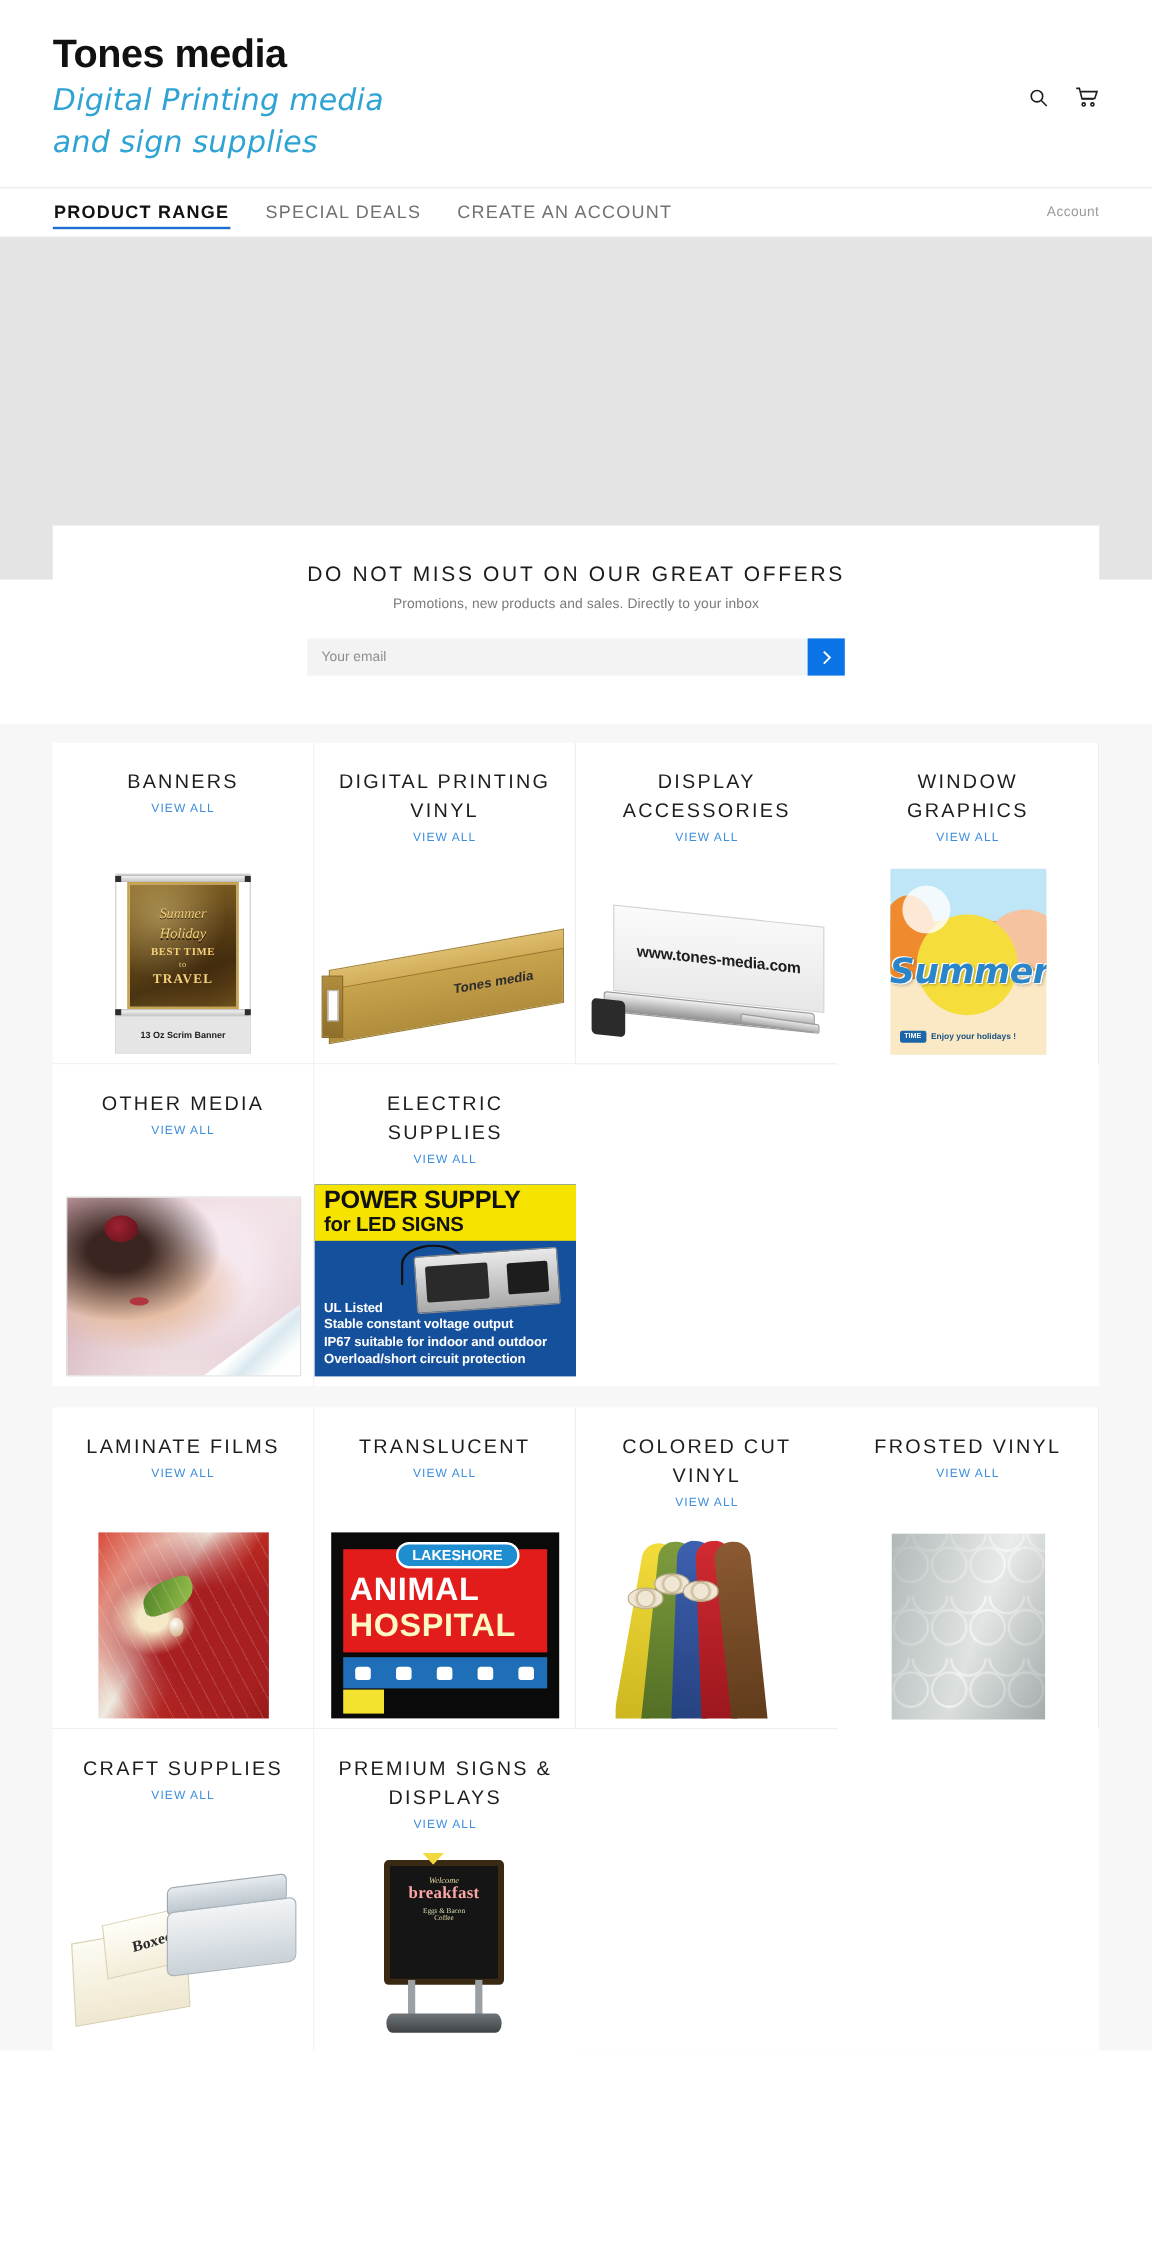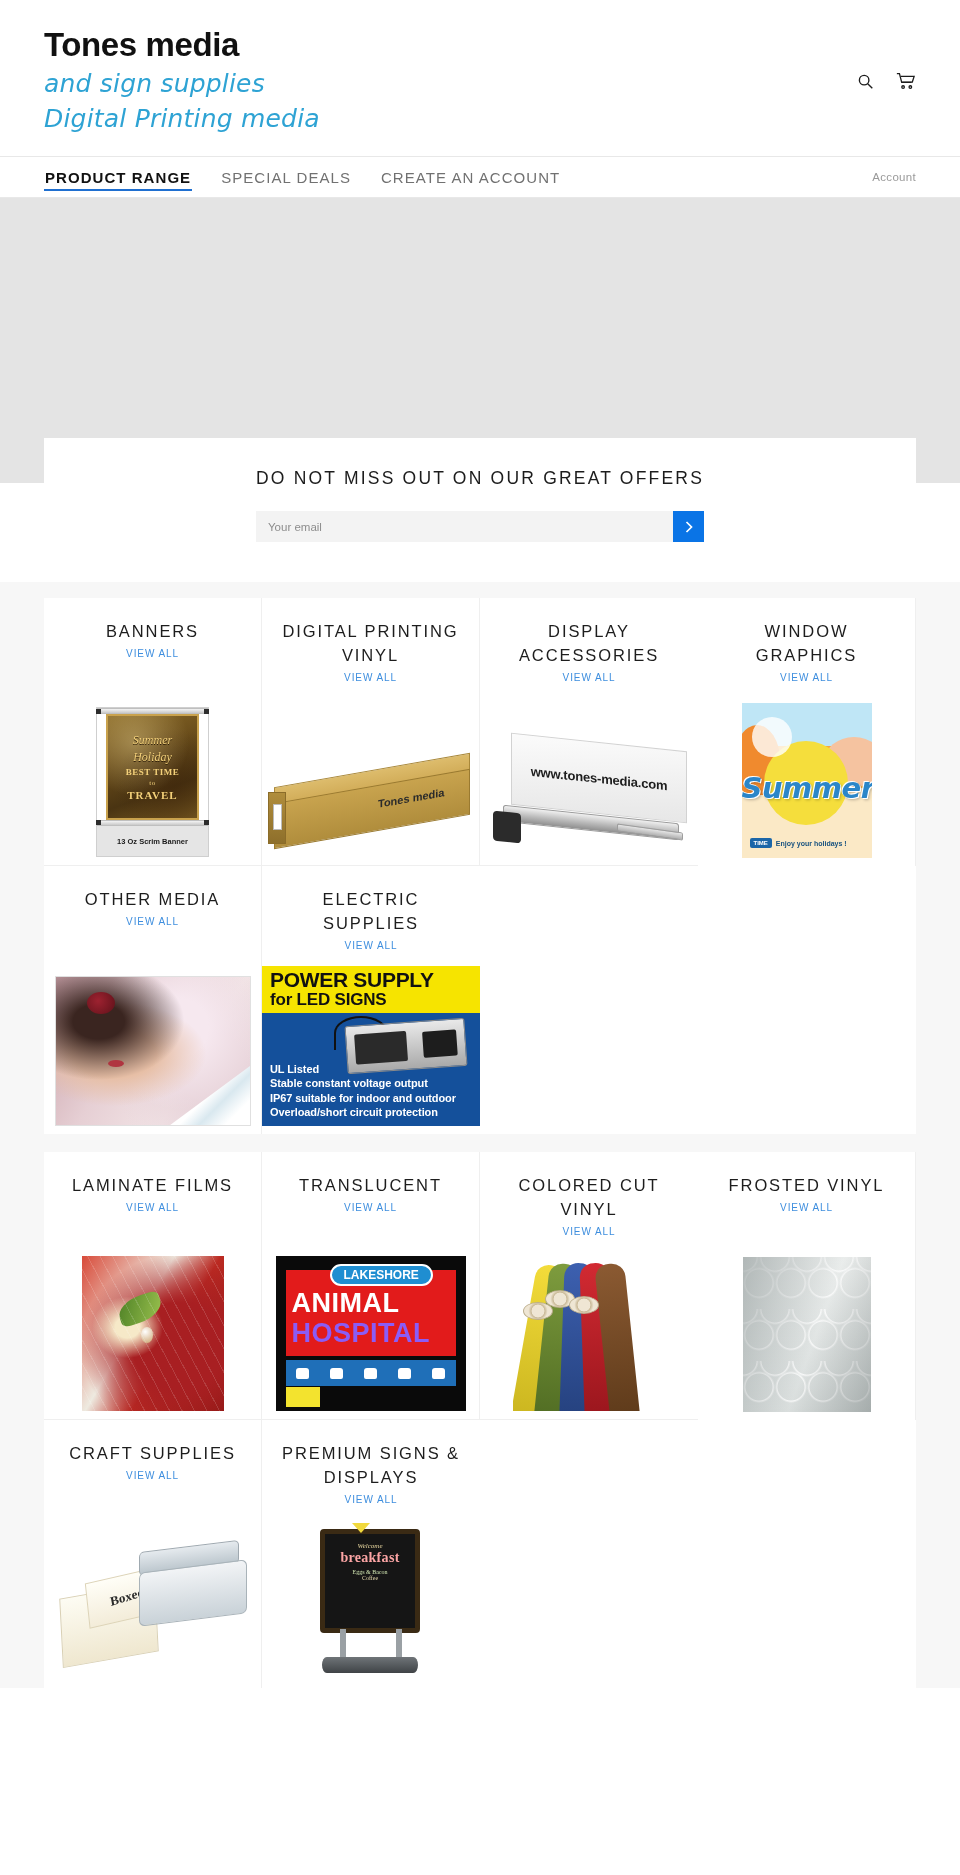--- a/index.html
+++ b/index.html
@@ -488,21 +488,21 @@
     font-size: 12px; font-weight: bold;
     padding: 2px 12px;
     border: 2px solid #fff;
   }
   .art-sign .t1 {
     position: absolute; left: 16px; top: 32px;
     font-size: 27px; font-weight: bold; color: #fff; letter-spacing: .5px;
   }
   .art-sign .t2 {
     position: absolute; left: 16px; top: 62px;
-    font-size: 27px; font-weight: bold; color: #8b5cf6; letter-spacing: .5px;
+    font-size: 27px; font-weight: bold; color: #fef9c3; letter-spacing: .5px;
   }
   .art-sign .blue {
     position: absolute; left: 10px; top: 104px; right: 10px; height: 26px;
     background: #1f6fb8;
     display: flex; align-items: center; justify-content: space-around;
   }
   .art-sign .blue i {
     width: 13px; height: 11px; background: #fff;
     border-radius: 3px 3px 2px 2px; display: block;
   }
@@ -632,22 +632,22 @@
 
   
   .sp-bottom { height: 0; }
 </style>
 </head>
 <body>
 
 <div class="site-header">
   <div class="logo-block">
     <div class="logo-main">Tones media</div>
+    <div class="logo-sub">Digital Printing media</div>
     <div class="logo-sub">and sign supplies</div>
-    <div class="logo-sub">Digital Printing media</div>
   </div>
   <div class="header-icons">
     <span class="icon-btn">
       <svg width="17" height="17" viewBox="0 0 20 20" fill="none" stroke="currentColor" stroke-width="1.6">
         <circle cx="8.4" cy="8.4" r="5.6"></circle>
           <line x1="12.6" y1="12.6" x2="18" y2="18"></line>
       </svg>
     </span>
     <span class="icon-btn">
       <svg width="19" height="18" viewBox="0 0 22 20" fill="none" stroke="currentColor" stroke-width="1.5">
@@ -669,20 +669,21 @@
   <div class="nav-right">
     <span class="account-link">Account</span>
   </div>
 </div>
 
 <div class="hero"></div>
 
 <div class="newsletter-wrap">
   <div class="newsletter">
     <div class="nl-title">DO NOT MISS OUT ON OUR GREAT OFFERS</div>
+    <div class="nl-sub">Promotions, new products and sales. Directly to your inbox</div>
     <div class="nl-form">
       <input class="nl-input" type="text" placeholder="Your email" style="">
       <button class="nl-submit">
         <span>
           <svg width="10" height="14" viewBox="0 0 10 14" fill="none" stroke="#ffffff" stroke-width="1.7">
             <polyline points="2.5,2 7.5,7 2.5,12"></polyline>
           </svg>
         </span>
       </button>
     </div>

